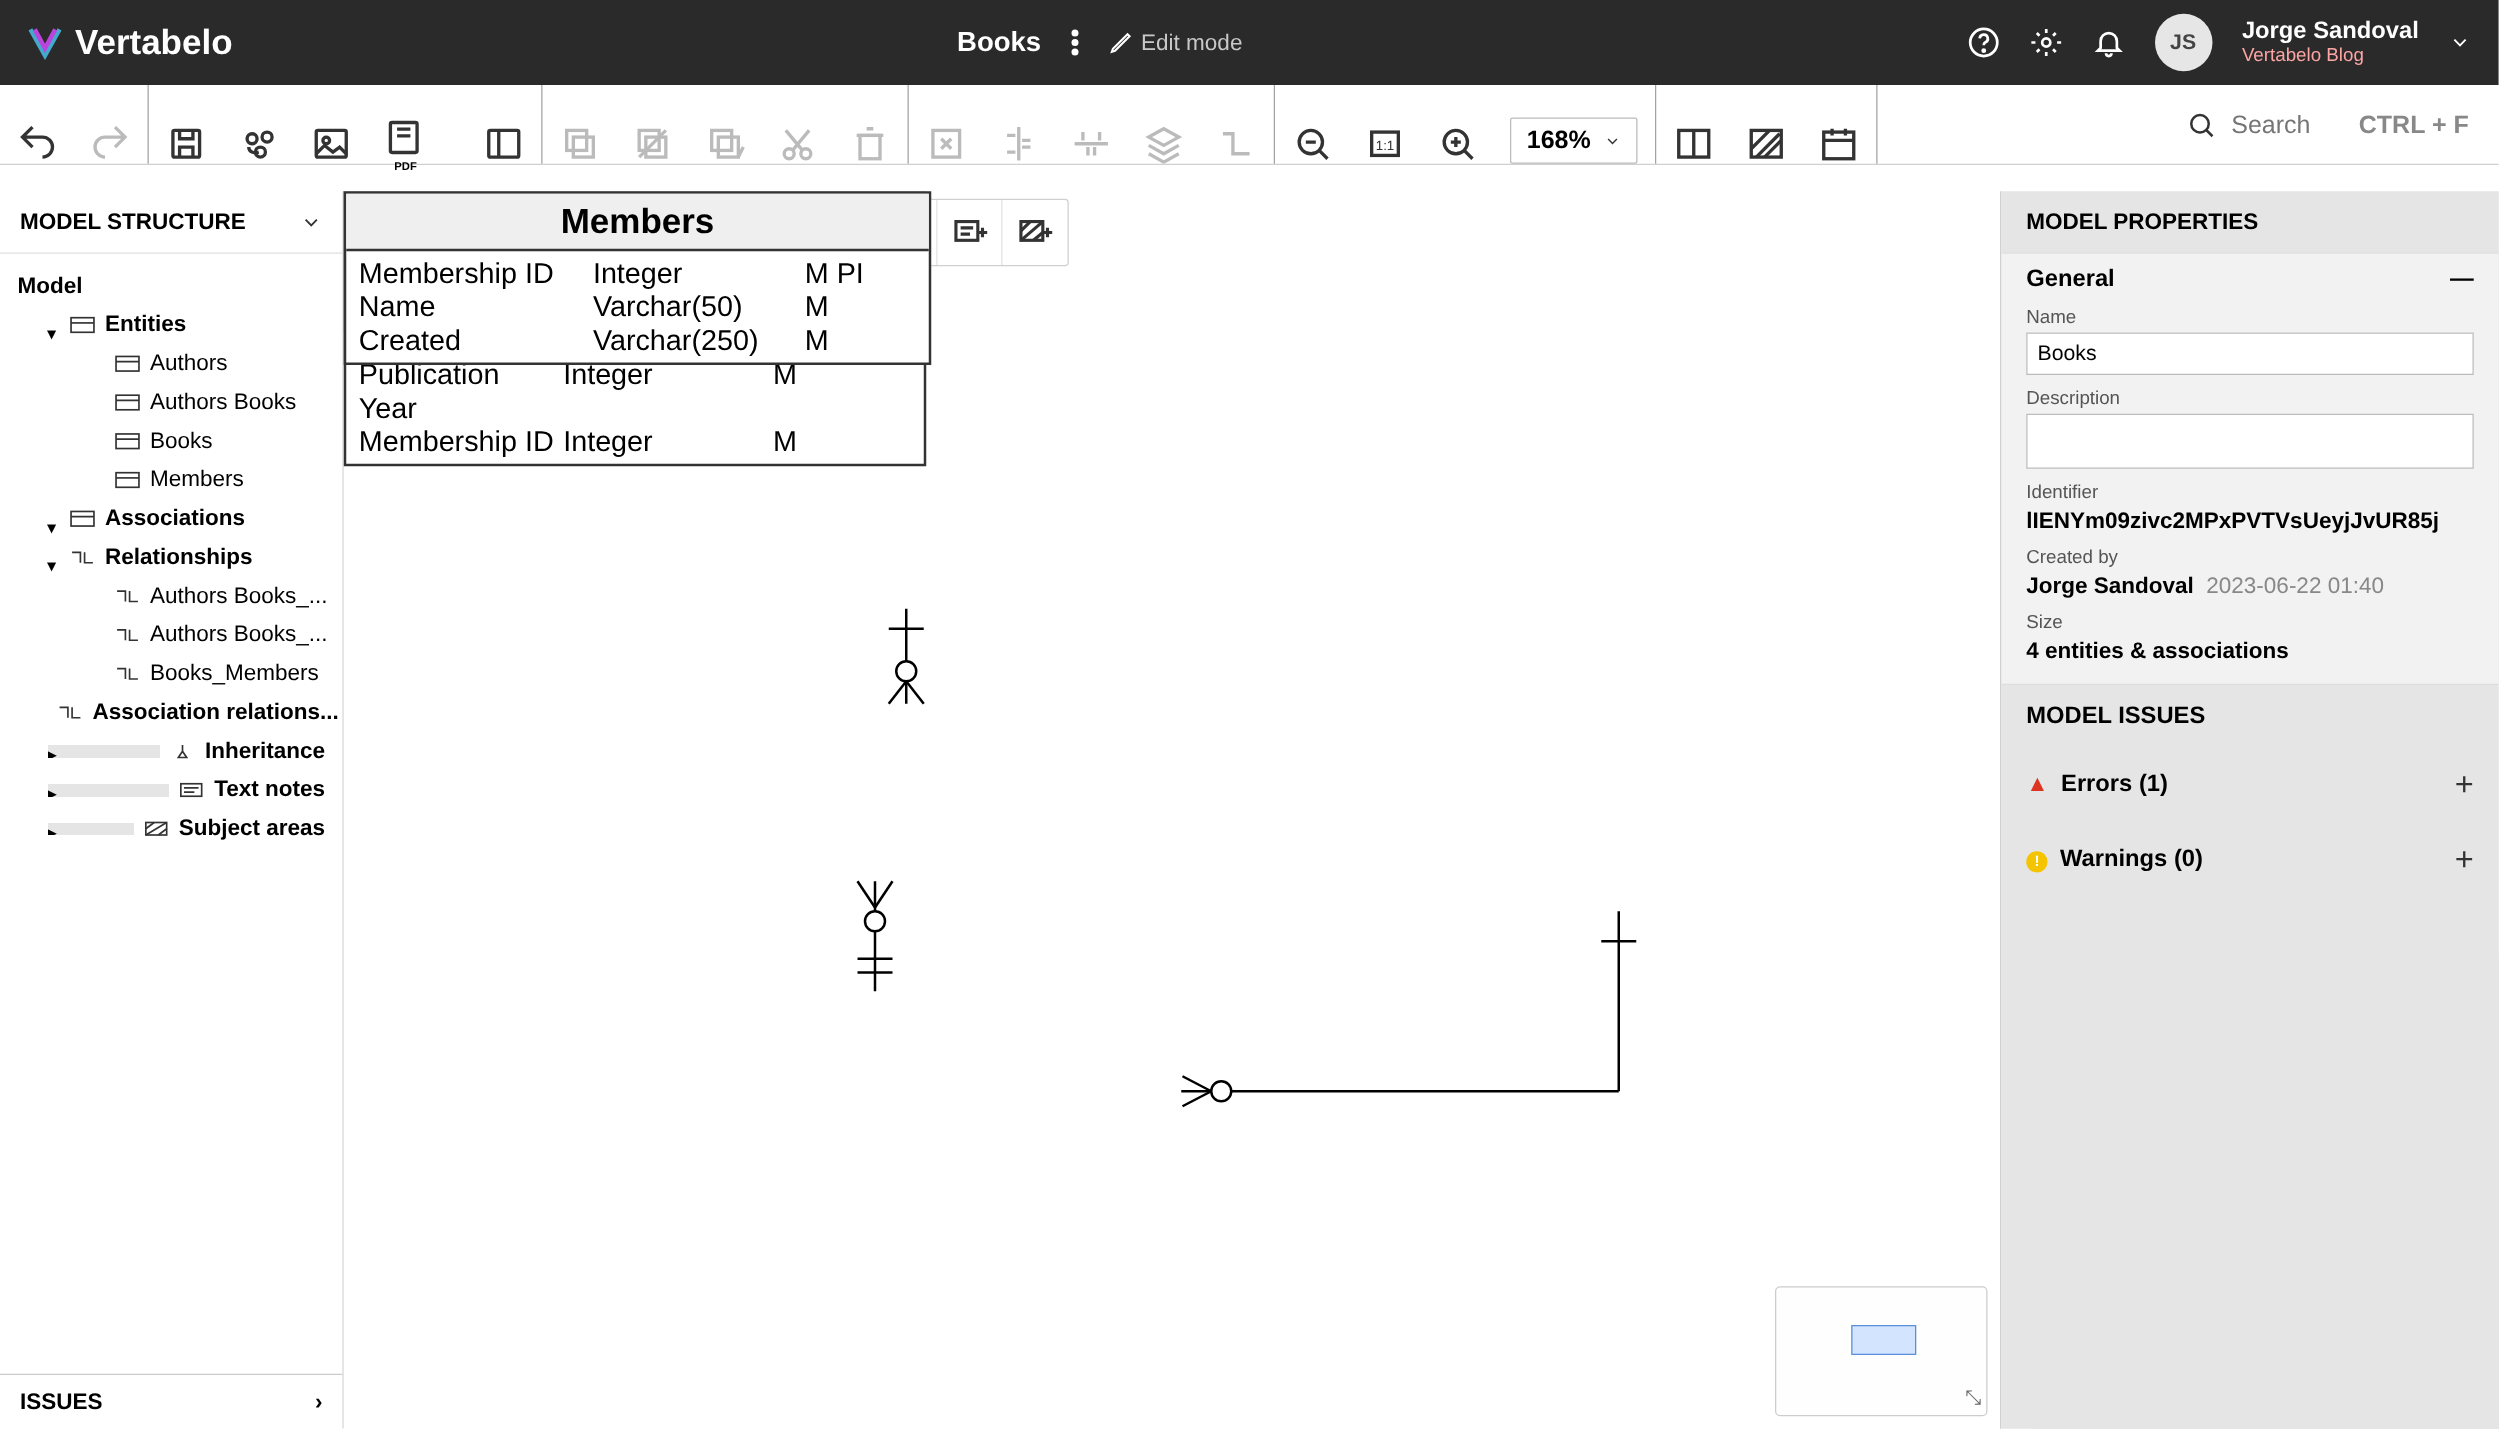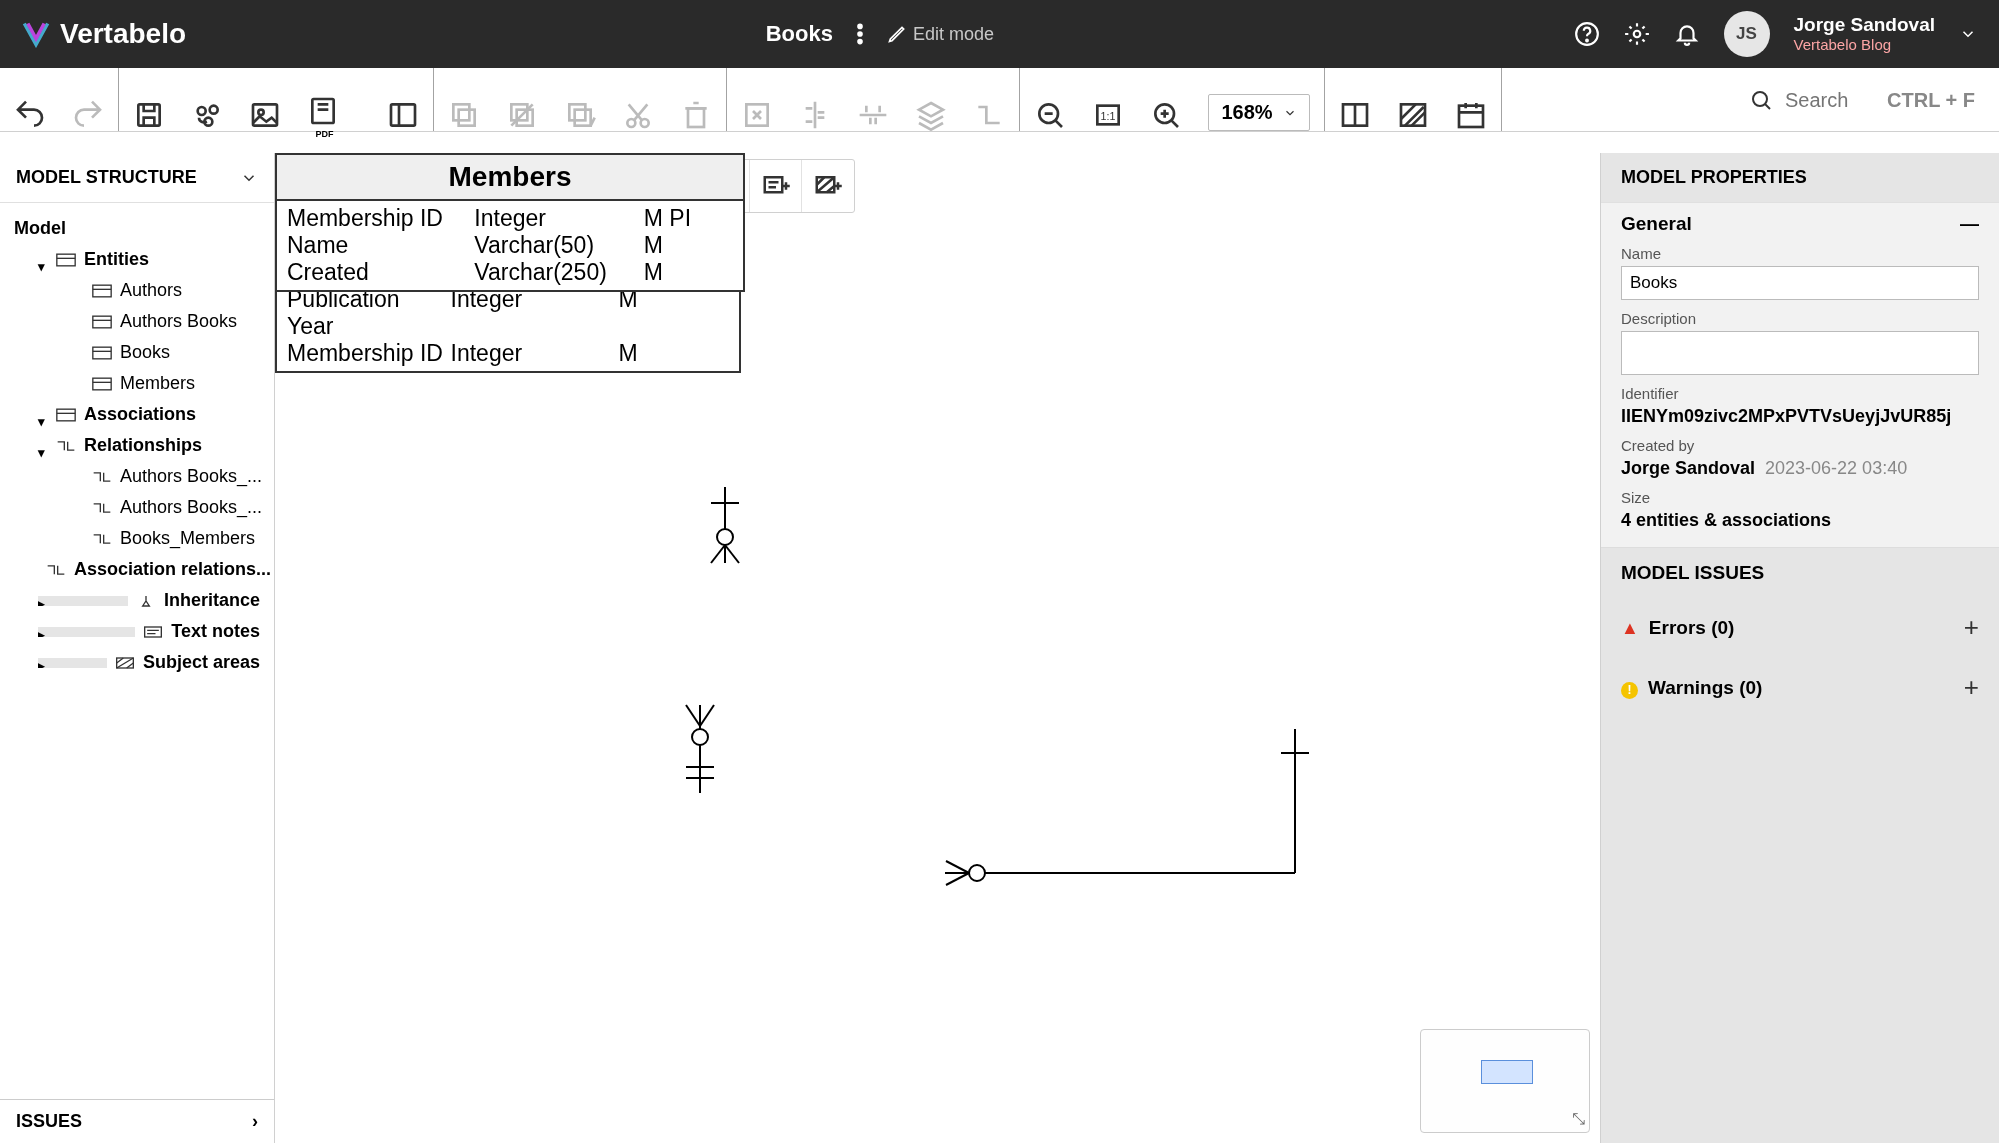--- a/index.html
+++ b/index.html
@@ -582,27 +582,27 @@
         <span>General</span>
           <span>—</span>
       </div>
       <div class="rp-label">Name</div>
       <input class="rp-input" value="Books" style="">
       <div class="rp-label">Description</div>
       <div class="rp-ta"></div>
       <div class="rp-label">Identifier</div>
       <div class="rp-value">lIENYm09zivc2MPxPVTVsUeyjJvUR85j</div>
       <div class="rp-label">Created by</div>
-      <div class="rp-value"><span>Jorge Sandoval</span><span class="rp-sub">2023-06-22 03:40</span></div>
+      <div class="rp-value"><span>Jorge Sandoval</span><span class="rp-sub">2023-06-22 01:40</span></div>
       <div class="rp-label">Size</div>
       <div class="rp-value">4 entities &amp; associations</div>
     </div>
     <div class="issues-head">MODEL ISSUES</div>
     <div class="issue-line">
-      <span><span class="tri-red">▲</span><span>Errors (0)</span></span>
+      <span><span class="tri-red">▲</span><span>Errors (1)</span></span>
       <span class="plus">+</span>
     </div>
     <div class="issue-line">
       <span><span class="circ-yel">!</span><span>Warnings (0)</span></span>
       <span class="plus">+</span>
     </div>
   </div>
 </div>
 
 </body></html>

